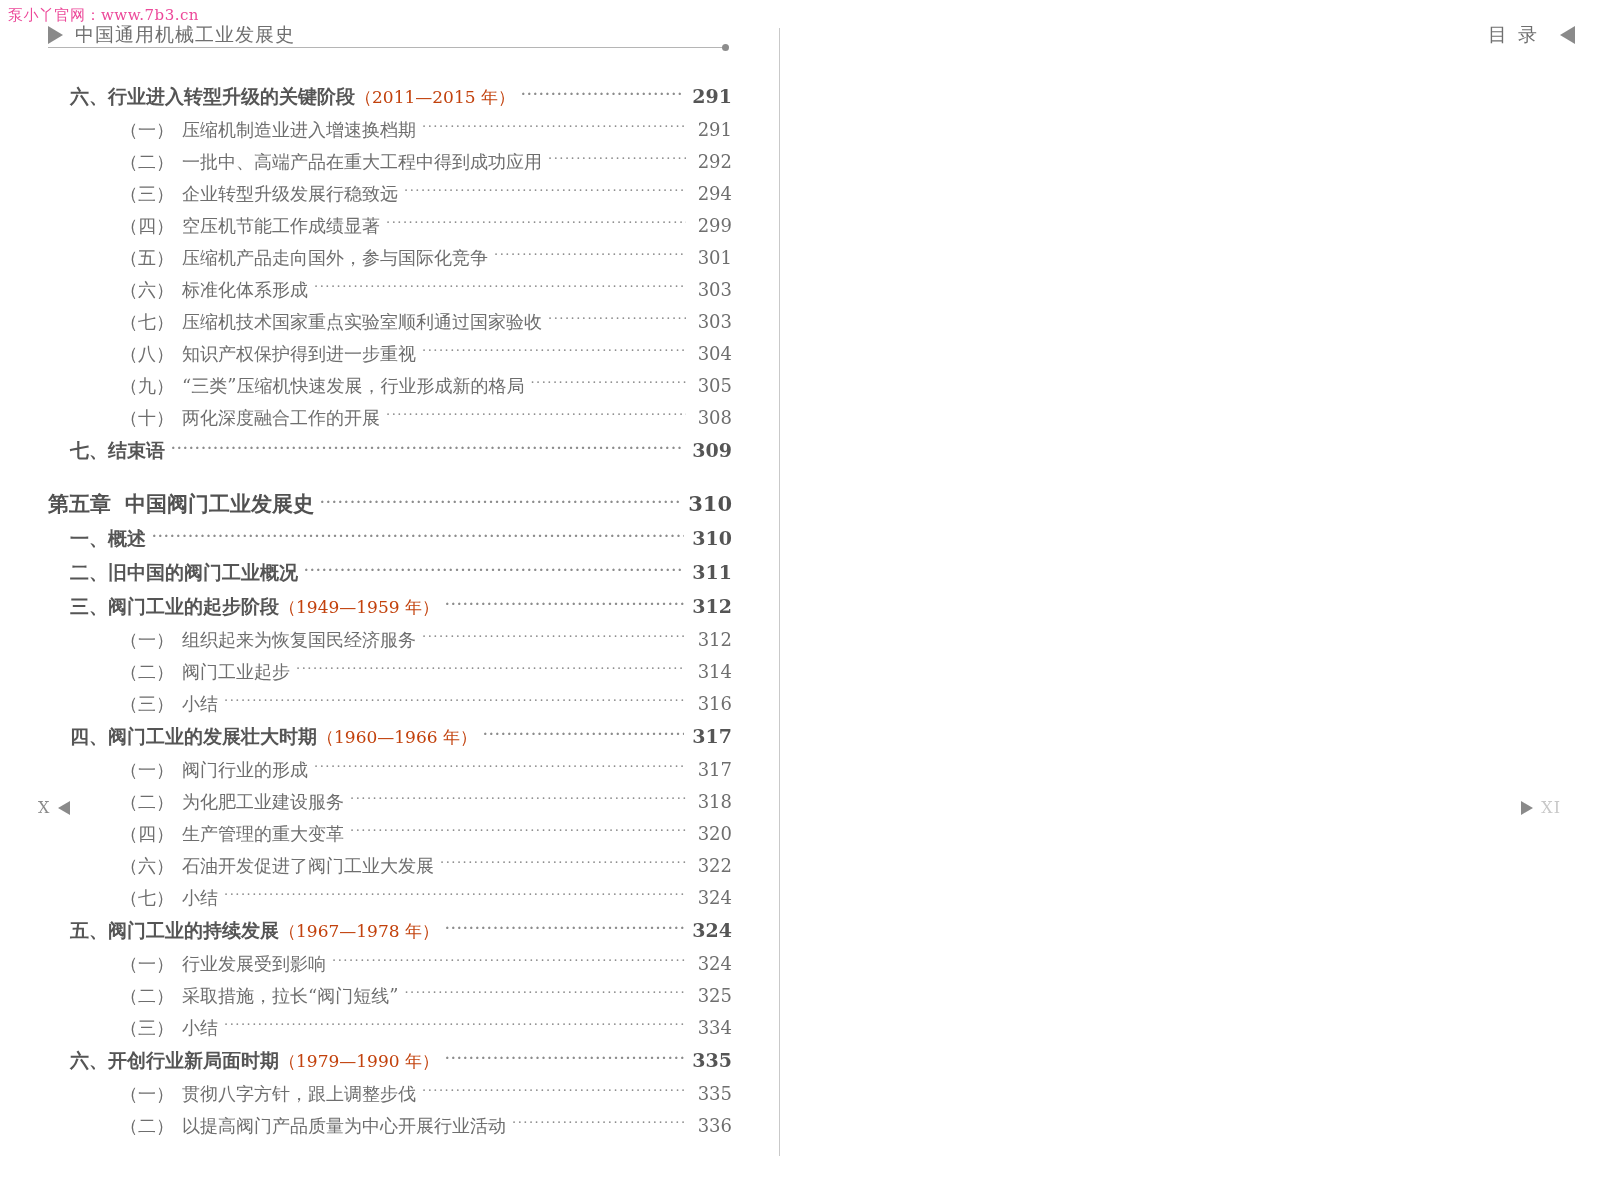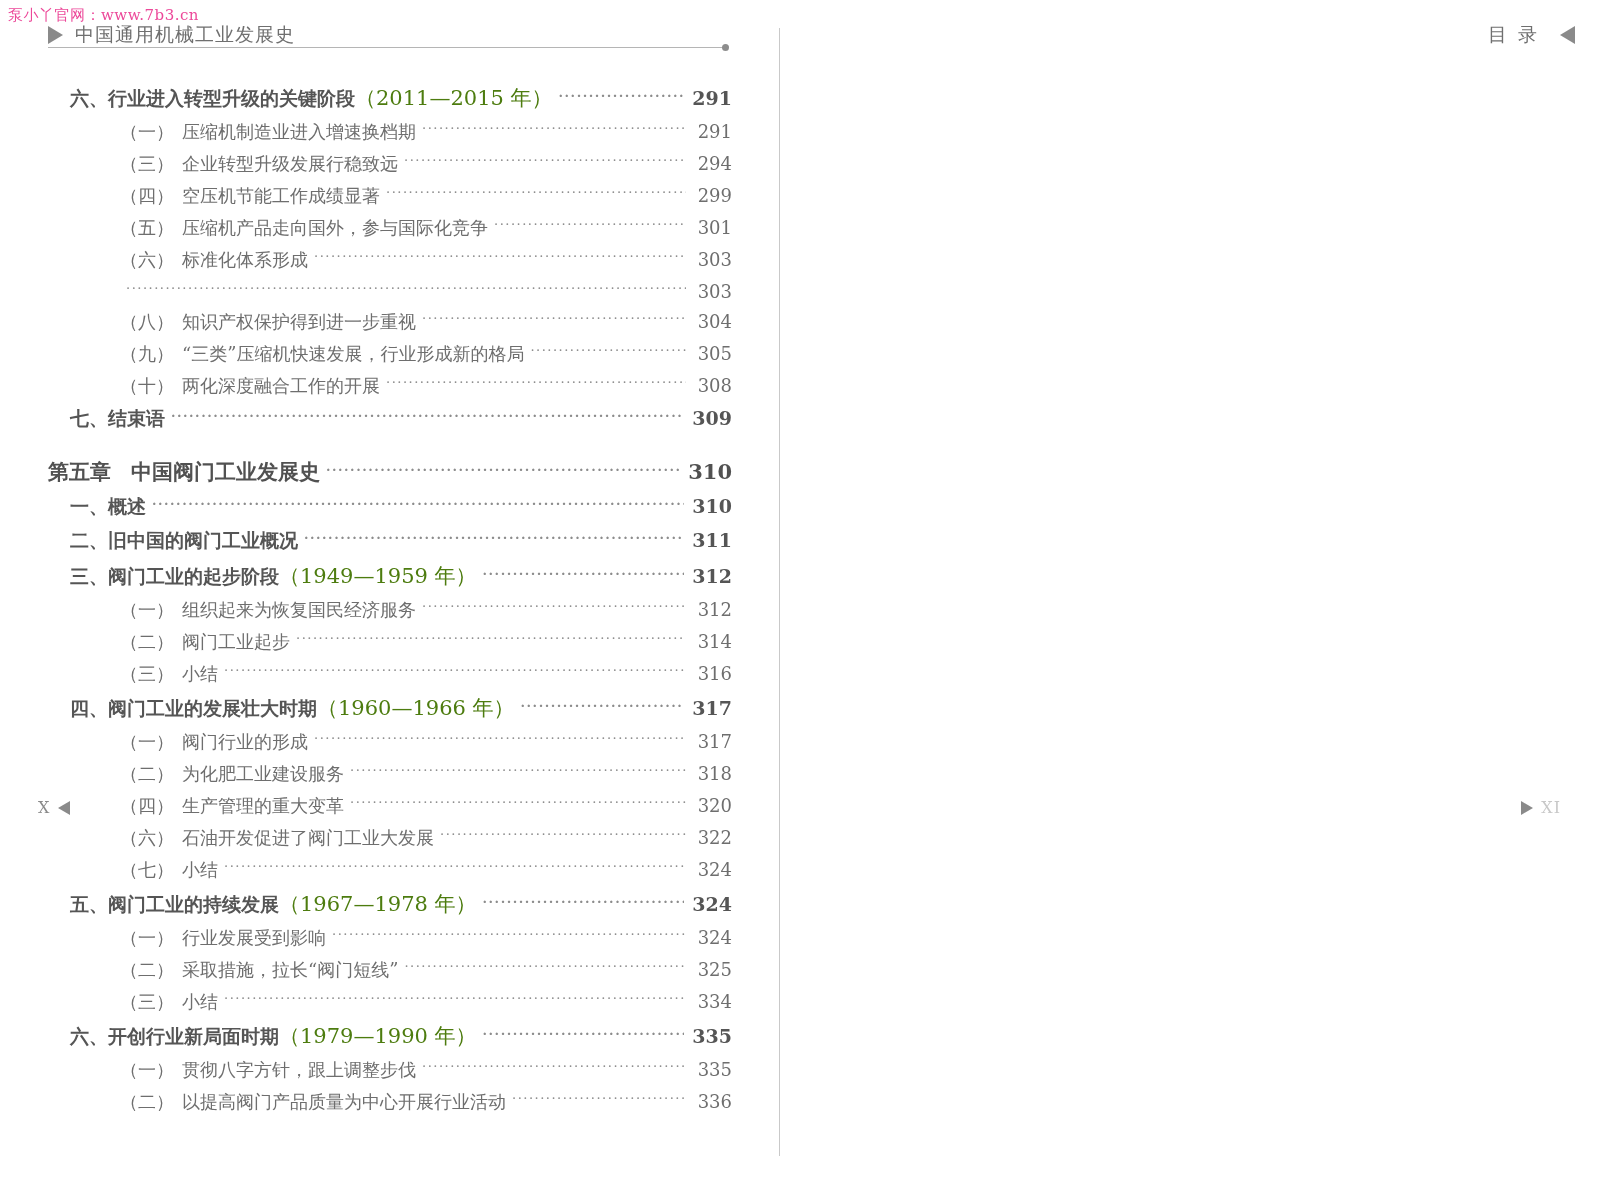--- a/index.html
+++ b/index.html
@@ -135,32 +135,32 @@
   
   .lv-chapter {
     font-size: 21px;
     font-weight: bold;
     color: #515151;
     margin: 26px 0 6px 0;
     padding-left: 0;
   }
   .lv-chapter .pg { font-size: 21px; font-weight: bold; min-width: 44px;}
   .lv-chapter .leader::after { font-size: 13px; }
-  .lv-chapter .chap-no { margin-right: 20px; }
+  .lv-chapter .chap-no { margin-right: 14px; }
 
   
   .lv1 {
     font-size: 19px;
     font-weight: bold;
     color: #555555;
     padding-left: 22px;
     margin: 8px 0;
   }
   .lv1 .pg { font-weight: bold; min-width: 42px; }
-  .lv1 .yr { font-weight: normal; font-size: 21px; color: #4d7c0f; }
+  .lv1 .yr { font-weight: normal; font-size: 17px; color: #c2410c; }
 
   
   .lv2 {
     font-size: 18px;
     font-weight: normal;
     color: #6e6e6e;
     padding-left: 72px;
     margin: 8px 0;
   }
   .lv2 .pg { min-width: 40px; }
@@ -203,40 +203,46 @@
         <span class="label"><span class="sec-no">六、</span><span>行业进入转型升级的关键阶段</span><span class="yr">（2011—2015 年）</span></span>
         <span class="leader"></span>
         <span class="pg">291</span>
       </div>
       <div class="row lv2">
         <span class="label"><span class="par">（一）</span><span>压缩机制造业进入增速换档期</span></span>
         <span class="leader"></span>
         <span class="pg">291</span>
       </div>
       <div class="row lv2">
+        <span class="label"><span class="par">（二）</span><span>一批中、高端产品在重大工程中得到成功应用</span></span>
+        <span class="leader"></span>
+        <span class="pg">292</span>
+      </div>
+      <div class="row lv2">
         <span class="label"><span class="par">（三）</span><span>企业转型升级发展行稳致远</span></span>
         <span class="leader"></span>
         <span class="pg">294</span>
       </div>
       <div class="row lv2">
         <span class="label"><span class="par">（四）</span><span>空压机节能工作成绩显著</span></span>
         <span class="leader"></span>
         <span class="pg">299</span>
       </div>
       <div class="row lv2">
         <span class="label"><span class="par">（五）</span><span>压缩机产品走向国外，参与国际化竞争</span></span>
         <span class="leader"></span>
         <span class="pg">301</span>
       </div>
       <div class="row lv2">
         <span class="label"><span class="par">（六）</span><span>标准化体系形成</span></span>
         <span class="leader"></span>
         <span class="pg">303</span>
       </div>
       <div class="row lv2">
+        <span class="label"><span class="par">（七）</span><span>压缩机技术国家重点实验室顺利通过国家验收</span></span>
         <span class="leader"></span>
         <span class="pg">303</span>
       </div>
       <div class="row lv2">
         <span class="label"><span class="par">（八）</span><span>知识产权保护得到进一步重视</span></span>
         <span class="leader"></span>
         <span class="pg">304</span>
       </div>
       <div class="row lv2">
         <span class="label"><span class="par">（九）</span><span>“三类”压缩机快速发展，行业形成新的格局</span></span>

